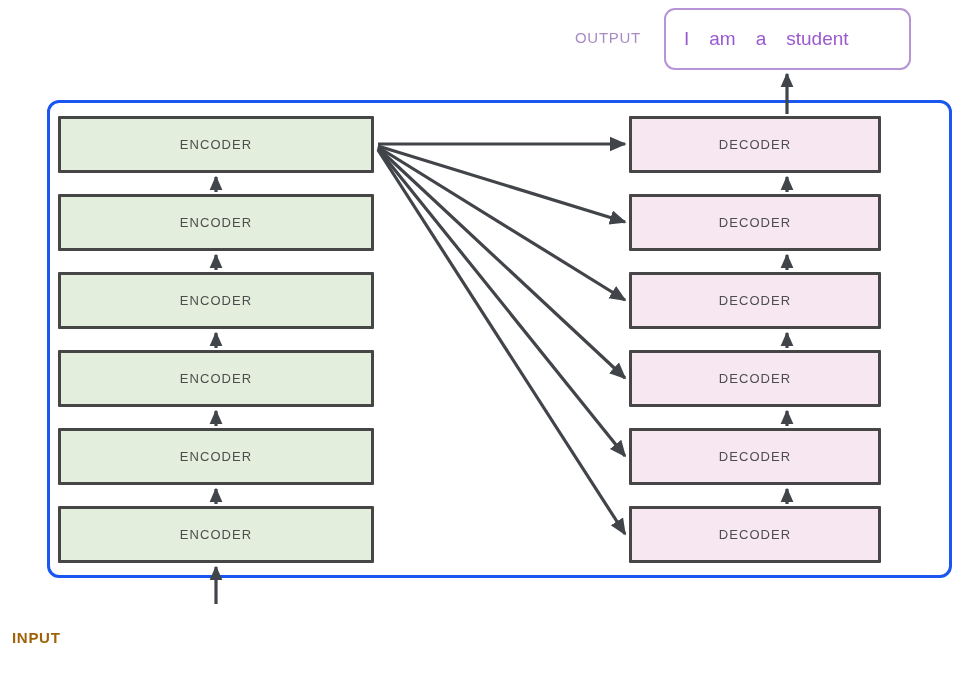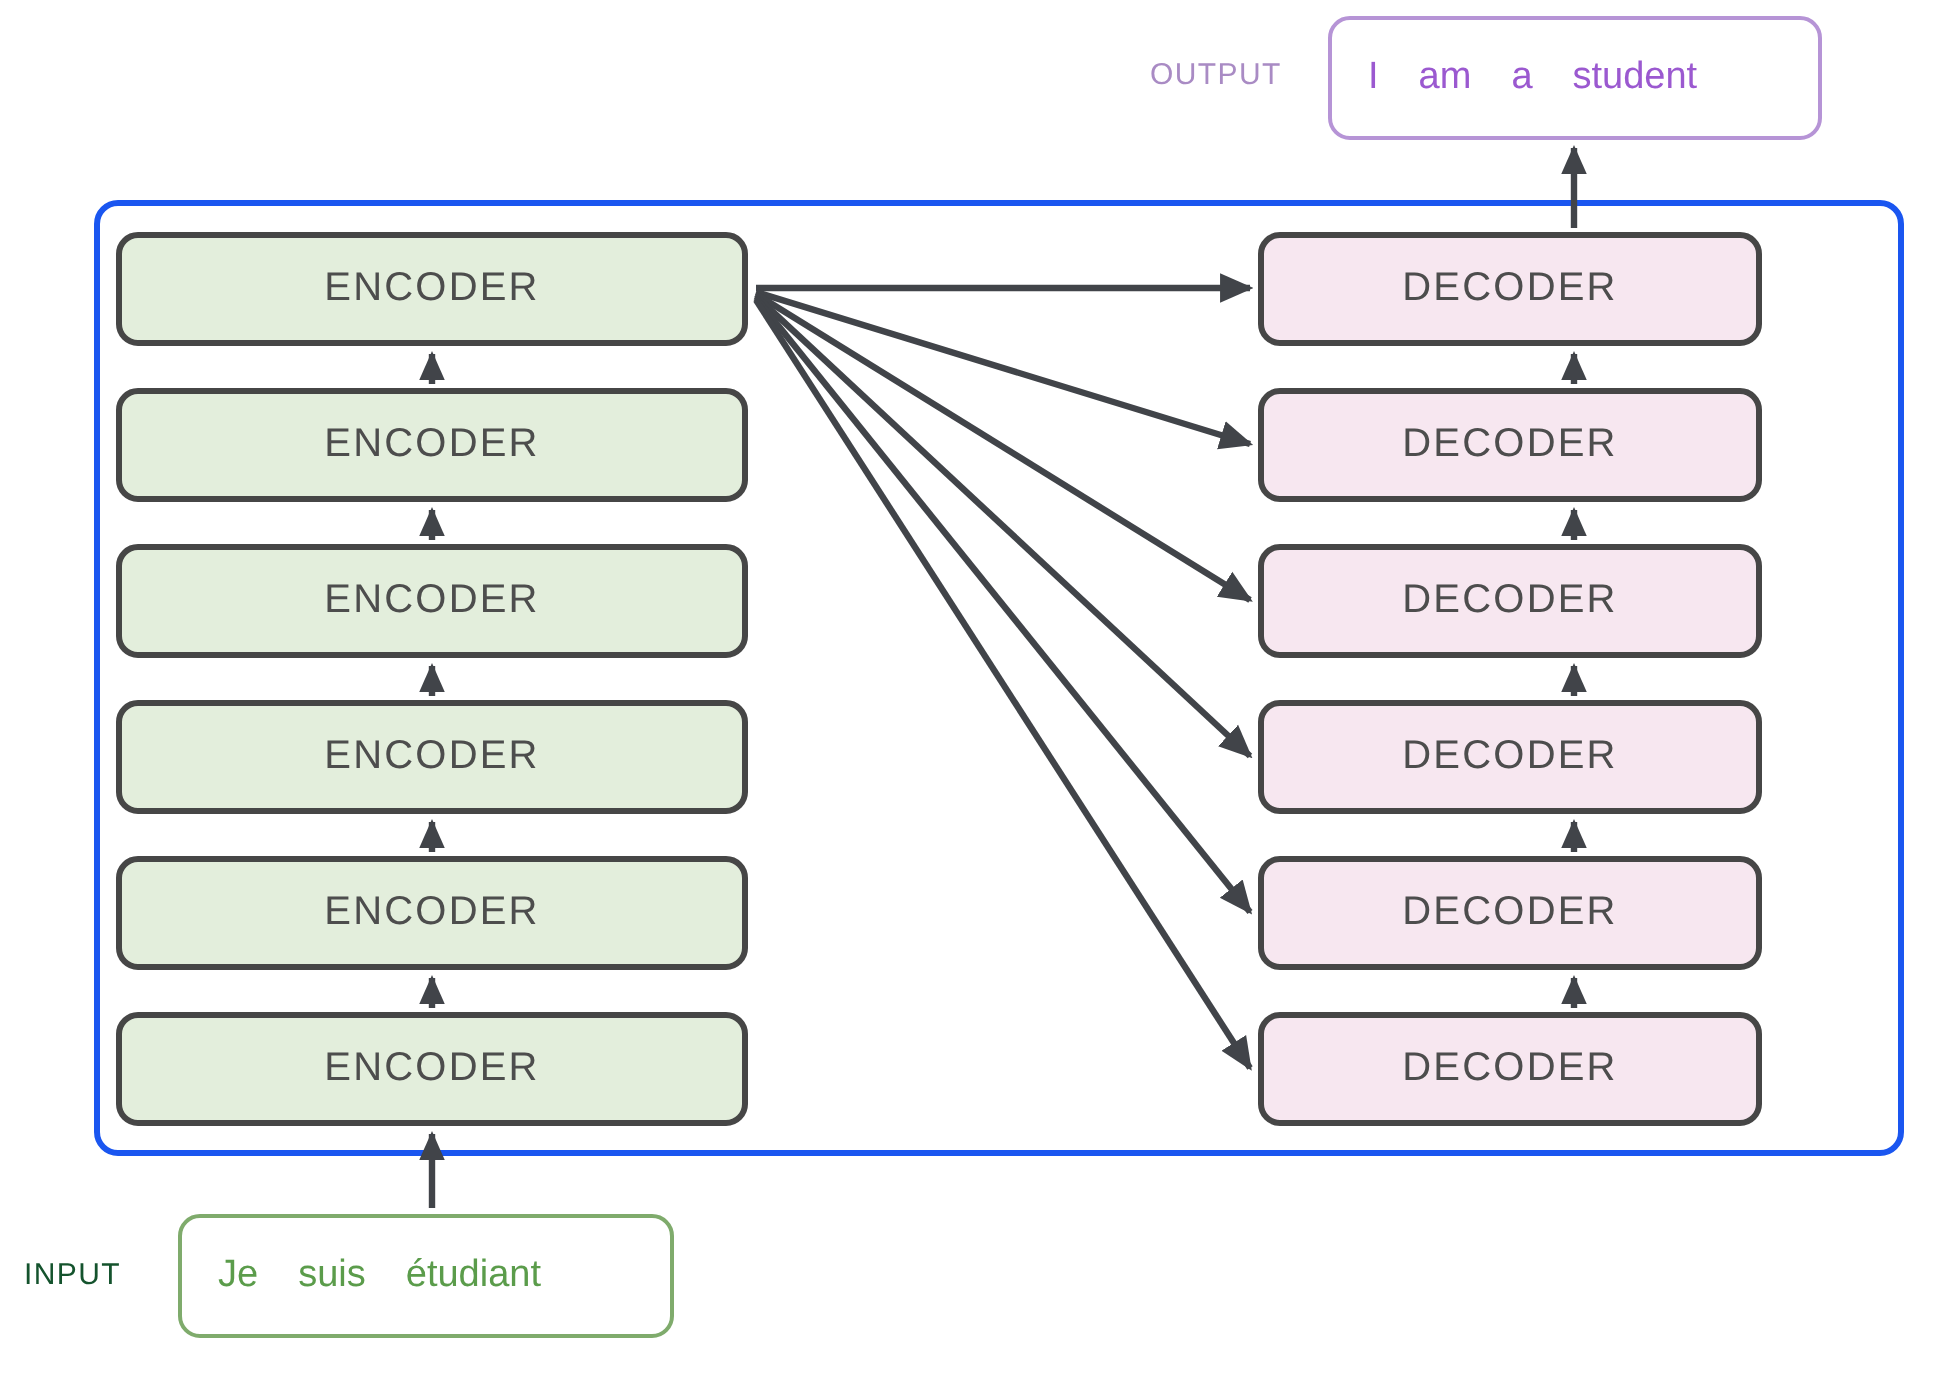--- a/index.html
+++ b/index.html
@@ -42,25 +42,25 @@
     box-sizing: border-box;
     background: transparent;
     z-index: 1;
   }
 
   
   .block {
     position: absolute;
     box-sizing: border-box;
     border: 3px solid #464646;
-    border-radius: 11px;
+    border-radius: 1px;
     display: flex;
     align-items: center;
     justify-content: center;
-    font-size: 20px;
+    font-size: 13px;
     letter-spacing: 1.1px;
     color: #4d4d4d;
     z-index: 2;
   }
   .block.encoder {
     background: #e3eedc;
     left: 58px;
     width: 316px;
   }
   .block.decoder {
@@ -114,21 +114,22 @@
     z-index: 4;
   }
   #output-label {
     left: 575px;
     top: 29px;
     color: #a98bc4;
   }
   #input-label {
     left: 12px;
     top: 629px;
-    color: #14532d;
+    color: #a16207;
+    font-weight: bold;
   }
 </style>
 </head>
 <body>
 
 <div id="canvas">
 
   <div class="io-label" id="output-label">OUTPUT</div>
 
   <div class="io-box" id="output-box">
@@ -173,25 +174,20 @@
   </div>
   <div class="block decoder" style="top:428px;  height:57px;">
     <span>DECODER</span>
   </div>
   <div class="block decoder" style="top:506px;  height:57px;">
     <span>DECODER</span>
   </div>
 
   <div class="io-label" id="input-label">INPUT</div>
 
-  <div class="io-box" id="input-box">
-    <span class="tok">Je</span>
-    <span class="tok">suis</span>
-    <span class="tok">étudiant</span>
-  </div>
 
   <svg id="wires" viewBox="0 0 968 687">
     <defs>
       <marker id="ah" viewBox="0 0 10 10" refX="9" refY="5" markerWidth="5.2" markerHeight="5.2" orient="auto-start-reverse">
         <path d="M 0 0.6 L 10 5 L 0 9.4 z" fill="#414449"></path>
       </marker>
       <marker id="ah-sm" viewBox="0 0 10 10" refX="9" refY="5" markerWidth="4.6" markerHeight="4.6" orient="auto-start-reverse">
         <path d="M 0 0.6 L 10 5 L 0 9.4 z" fill="#414449"></path>
       </marker>
     </defs>

